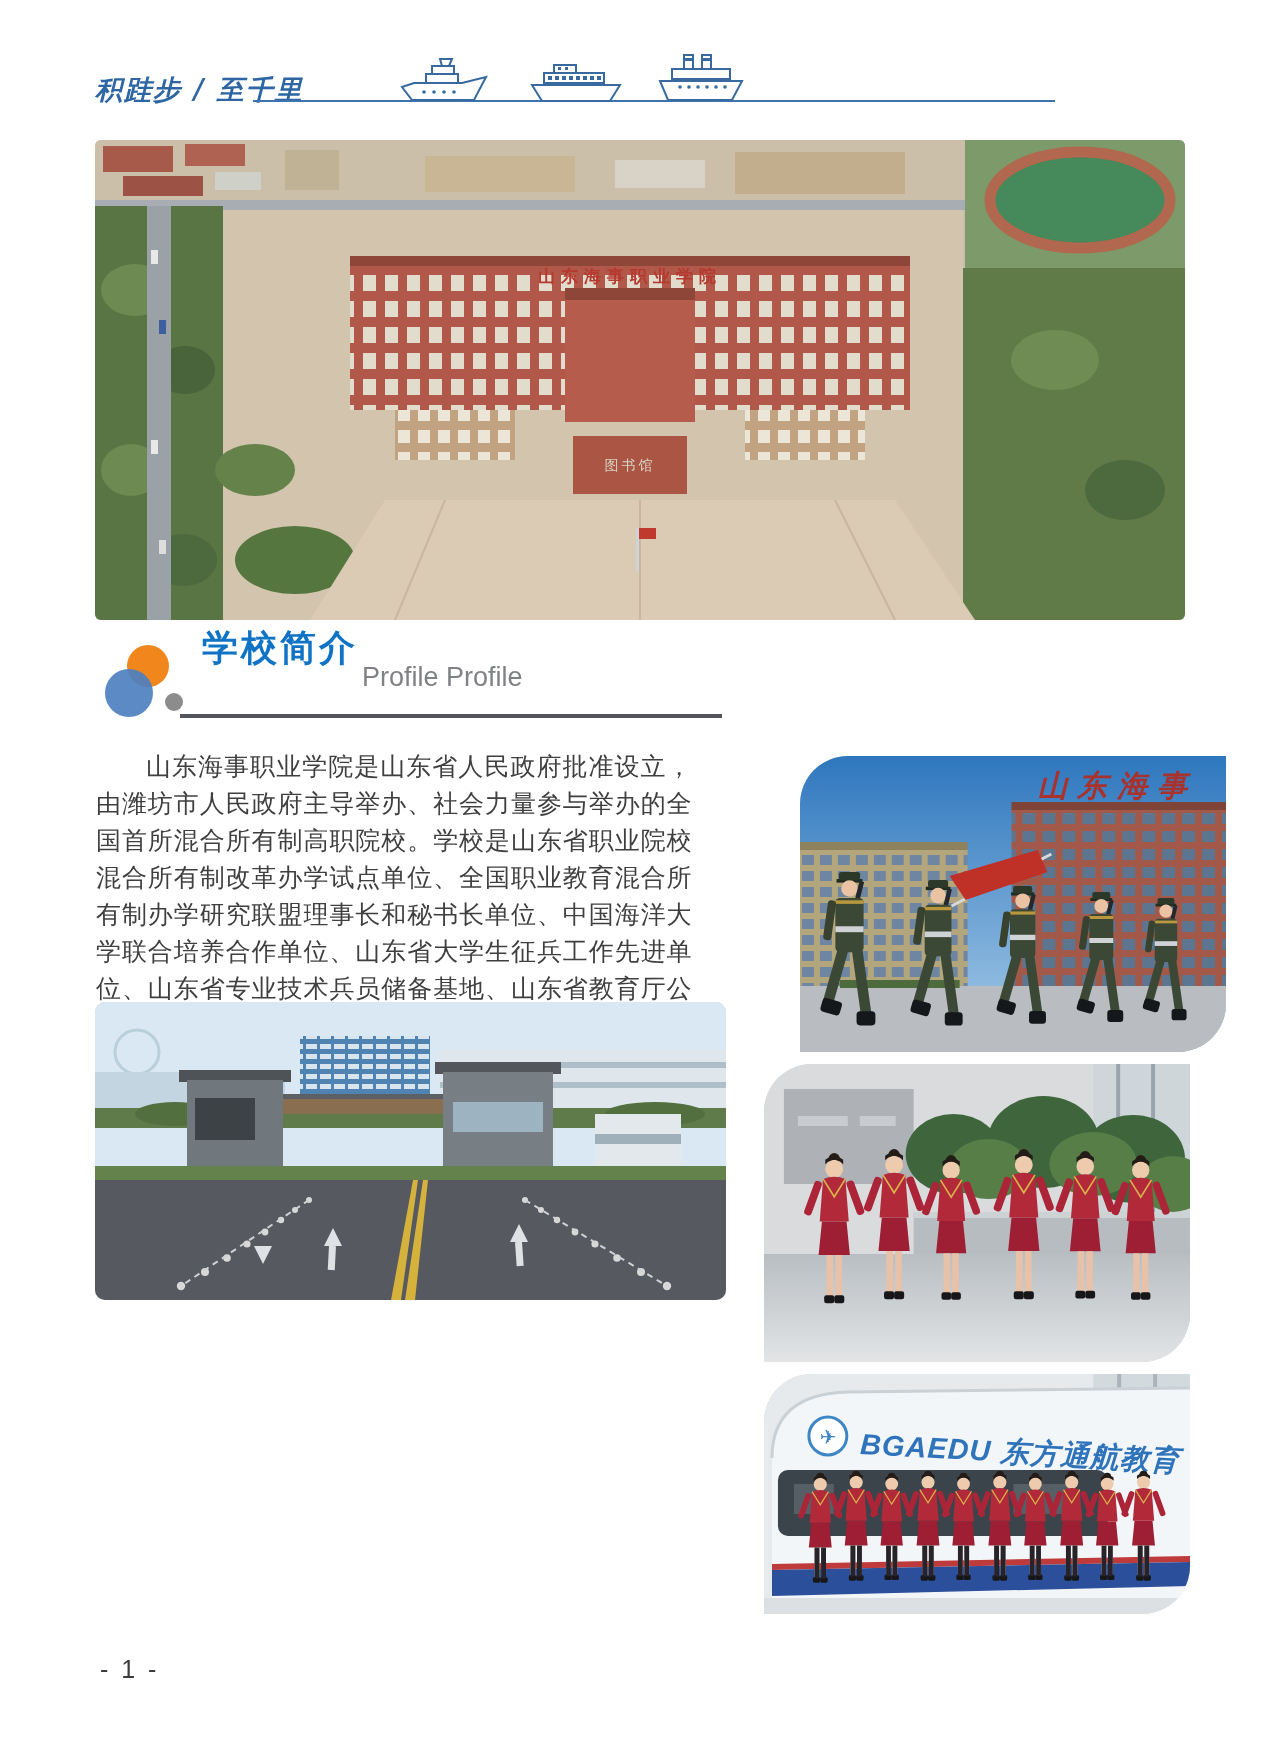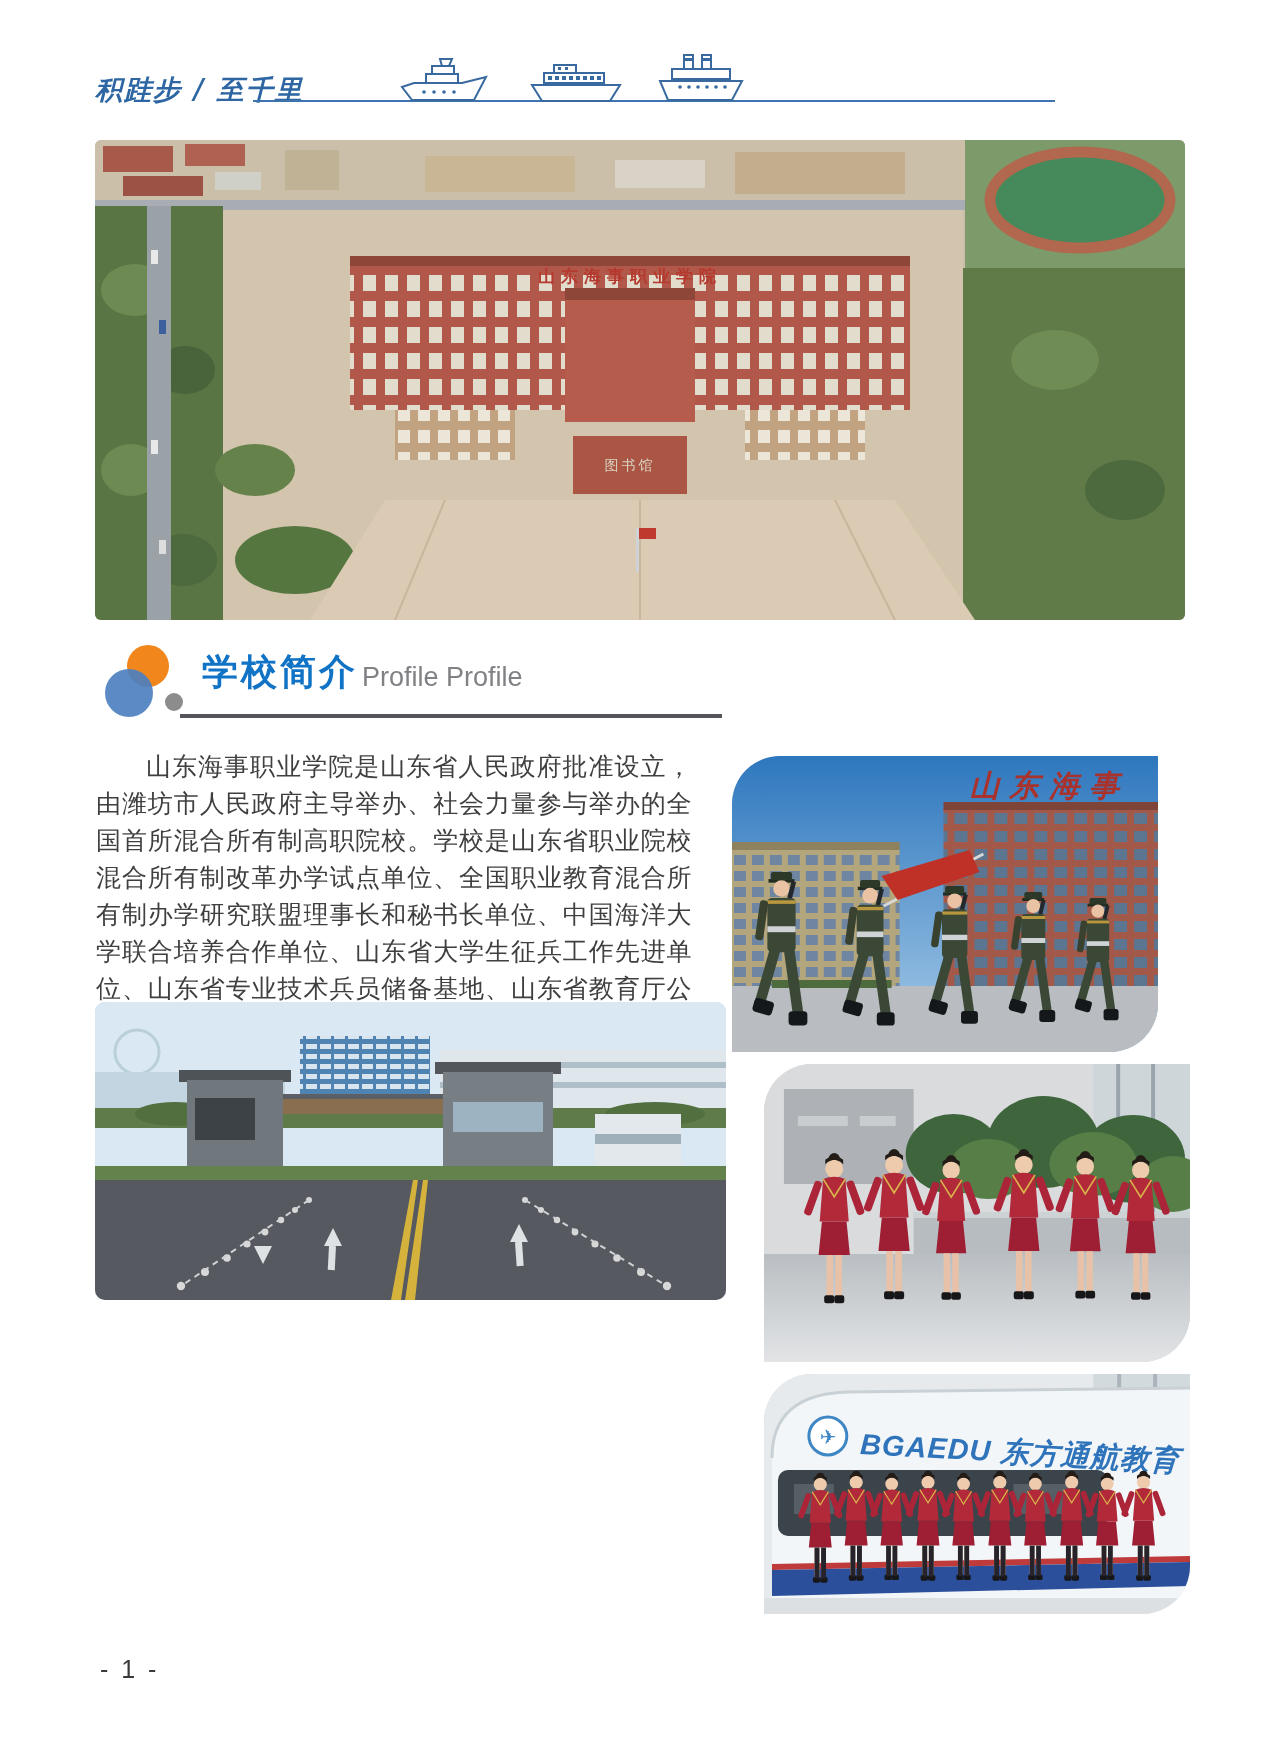--- a/index.html
+++ b/index.html
@@ -13,26 +13,26 @@
     left:95px;top:72px;font-size:27px;font-weight:bold;font-style:italic;
     color:#2d66a3;font-family:"DejaVu Serif","Liberation Serif",serif;letter-spacing:2px;
   }
   .header-line{left:253px;top:100px;width:802px;height:2px;background:#3b74ae;}
   .ship{position:absolute;}
   
   .photo{position:absolute;overflow:hidden;background:#ccc;}
   .photo svg{display:block;width:100%;height:100%;}
   #photo-aerial{left:95px;top:140px;width:1090px;height:480px;border-radius:6px;}
   #photo-gate{left:95px;top:1002px;width:631px;height:298px;border-radius:10px;}
-  #photo-guard{left:732px;top:756px;width:426px;height:296px;border-radius:48px 0 48px 0;}
+  #photo-guard{left:800px;top:756px;width:426px;height:296px;border-radius:48px 0 48px 0;}
   #photo-attendants{left:764px;top:1064px;width:426px;height:298px;border-radius:48px 0 48px 0;}
   #photo-train{left:764px;top:1374px;width:426px;height:240px;border-radius:48px 0 48px 0;}
   
   .sec-circles{left:96px;top:636px;width:104px;height:96px;}
-  .sec-title-zh{left:202px;top:648px;font-size:36px;font-weight:bold;color:#1173c5;letter-spacing:3px;}
+  .sec-title-zh{left:202px;top:624px;font-size:36px;font-weight:bold;color:#1173c5;letter-spacing:3px;}
   .sec-title-en{left:362px;top:662px;font-size:27px;color:#7f8184;}
   .sec-underline{left:180px;top:714px;width:542px;height:4px;background:#54555a;}
   
   .body-par{
     left:96px;width:596px;font-size:25px;line-height:37px;color:#3f3f3f;
     text-align:justify;text-indent:2em;letter-spacing:0.4px;
   }
   #par1{top:748px;}
   #par2{top:1322px;}
   .page-num{left:100px;top:1655px;font-size:25px;color:#3a3a3a;letter-spacing:3px;}

